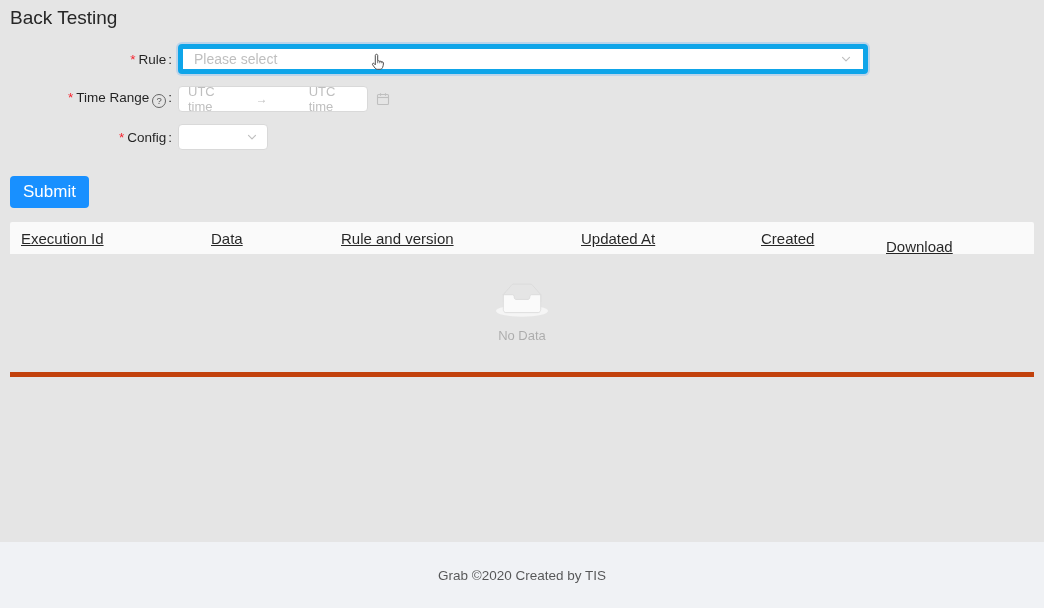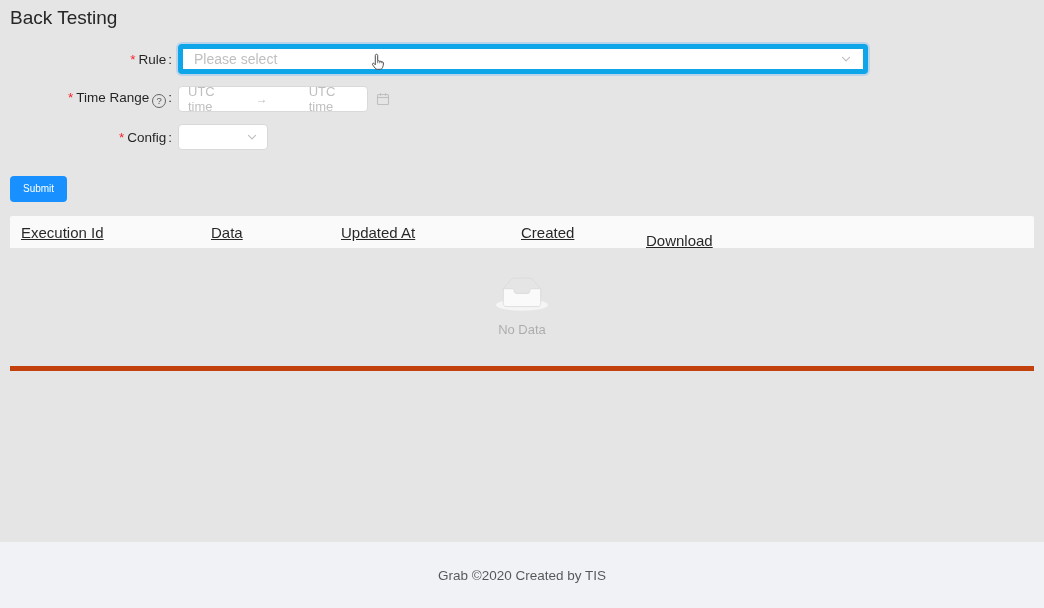--- a/index.html
+++ b/index.html
@@ -36,22 +36,22 @@
   .range-picker .ph.end { width:66px; }
   .range-sep { color:#bfbfbf; width:20px; font-size:12px; }
   .cal { margin-left:auto; display:flex; }
 
   .select-sm {
     width:90px; height:26px; background:#fff; border:1px solid #d9d9d9; border-radius:4px;
     display:flex; align-items:center; padding:0 9px; cursor:pointer;
   }
 
   .submit-btn {
-    display:inline-block; margin:7px 0 14px; height:26px; padding:0 13px; background:#1890ff; color:#fff;
-    border:none; border-radius:4px; font-size:10px; font-family:inherit; cursor:pointer; line-height:26px;
+    display:inline-block; margin:7px 0 14px; height:32px; padding:0 13px; background:#1890ff; color:#fff;
+    border:none; border-radius:4px; font-size:17px; font-family:inherit; cursor:pointer; line-height:26px;
   }
 
   .table-note { font-size:13.5px; color:rgba(0,0,0,.75); margin-bottom:10px; }
 
   
   .table { width:1024px; }
   .table-header { display:flex; align-items:center; background:#fafafa; height:32px; border-radius:2px 2px 0 0; }
   .th { padding-left:11px; font-size:15px; font-weight:500; color:rgba(0,0,0,.85); white-space:nowrap;text-decoration:underline; }
   .col-0 { width:190px; } .col-1 { width:130px; } .col-2 { width:240px; }
   .col-3 { width:180px; } .col-4 { width:125px; } .col-5 { width:159px;margin-top:16px; }
@@ -130,20 +130,21 @@
     </div>
 
     <button class="submit-btn">Submit</button>
 
 
     
     <div class="table">
       <div class="table-header">
         <div class="th col-0">Execution Id</div>
         <div class="th col-1">Data</div>
+        <div class="th col-2">Rule and version</div>
         <div class="th col-3">Updated At</div>
         <div class="th col-4">Created</div>
         <div class="th col-5">Download</div>
       </div>
       <div class="table-empty">
         <span class="empty-icon">
           <svg width="52" height="34" viewBox="0 0 64 41">
               <g transform="translate(0 1)" fill="none" fill-rule="evenodd">
                 <ellipse fill="#f5f5f5" cx="32" cy="33" rx="32" ry="7"></ellipse>
                 <g fill-rule="nonzero" stroke="#d9d9d9">

